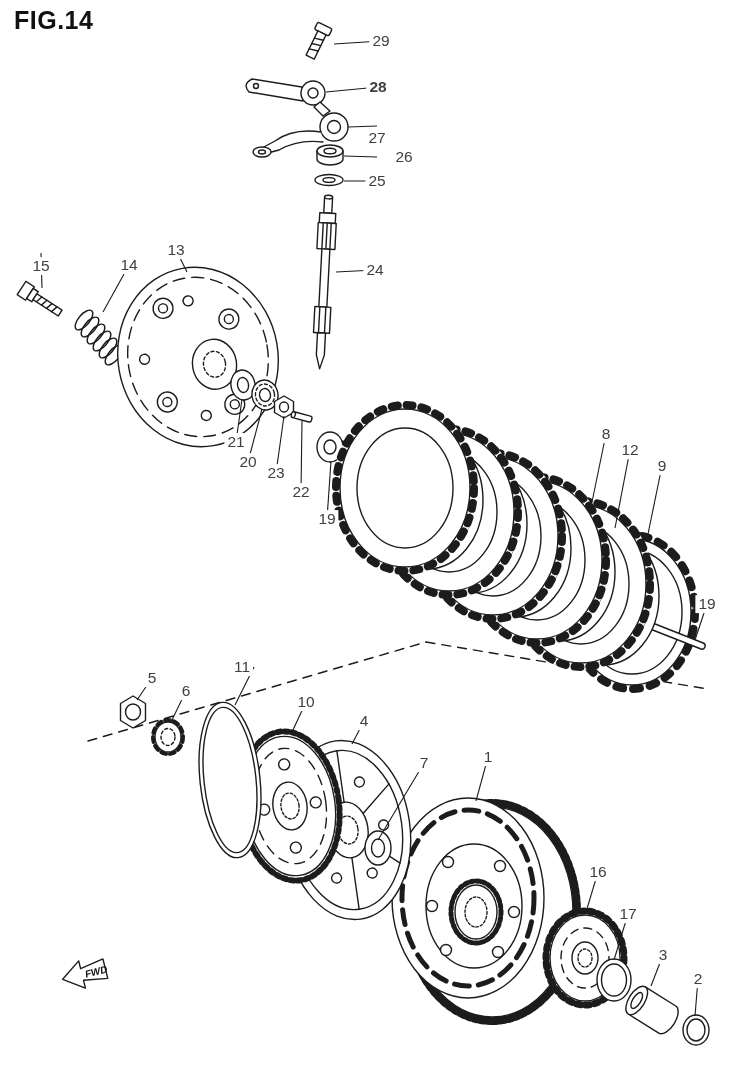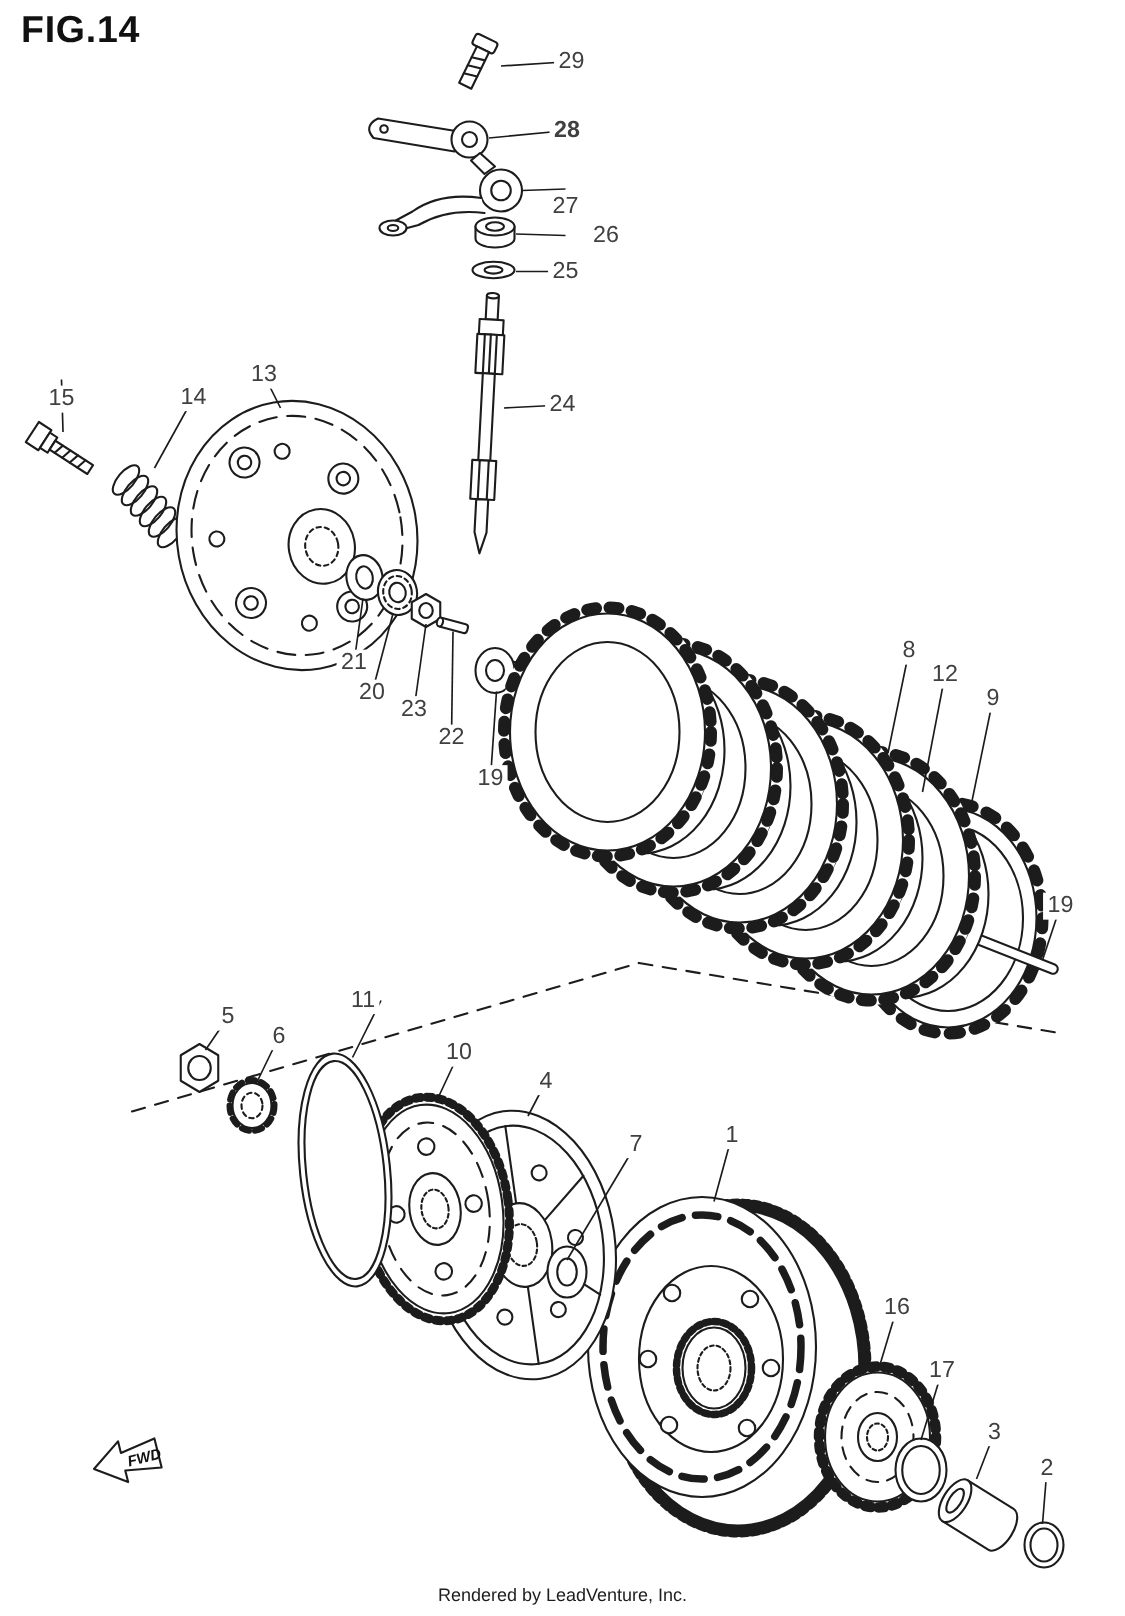--- a/index.html
+++ b/index.html
@@ -374,15 +374,14 @@
       <span class="callout" style="left: 306px; top: 702px;">10</span>
       <span class="callout" style="left: 364px; top: 721px;">4</span>
       <span class="callout" style="left: 424px; top: 763px;">7</span>
       <span class="callout" style="left: 488px; top: 757px;">1</span>
       <span class="callout" style="left: 598px; top: 872px;">16</span>
       <span class="callout" style="left: 628px; top: 914px;">17</span>
       <span class="callout" style="left: 663px; top: 955px;">3</span>
       <span class="callout" style="left: 698px; top: 979px;">2</span>
     </div>
 
-  <div class="footer">Rendered by LeadVenture, Inc.</div>
 
 </div>
 
 </body></html>

